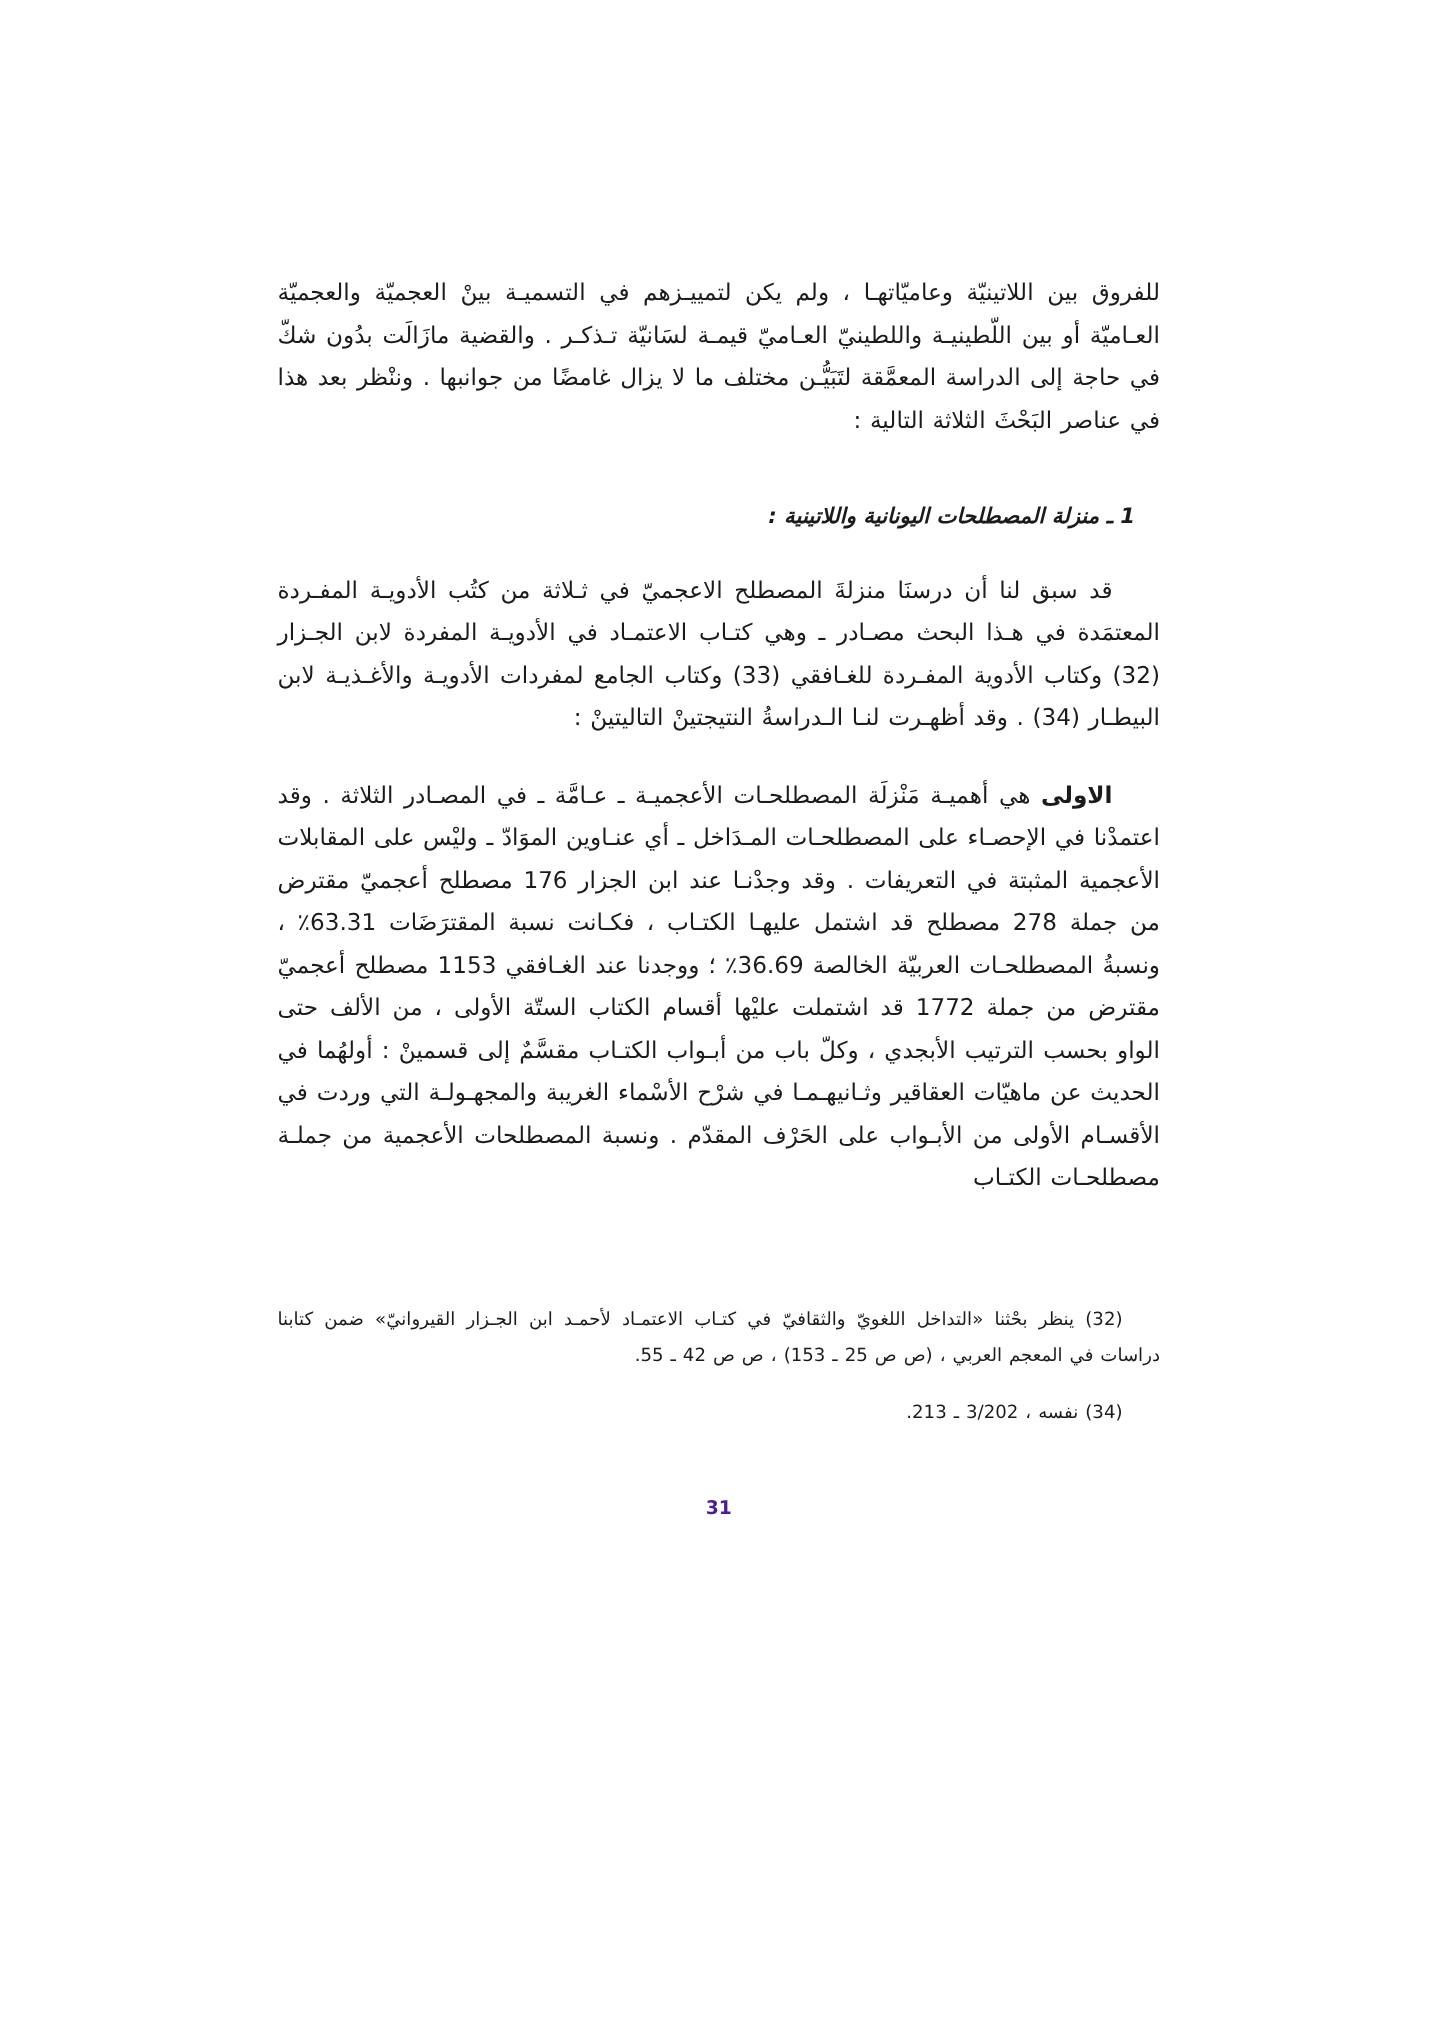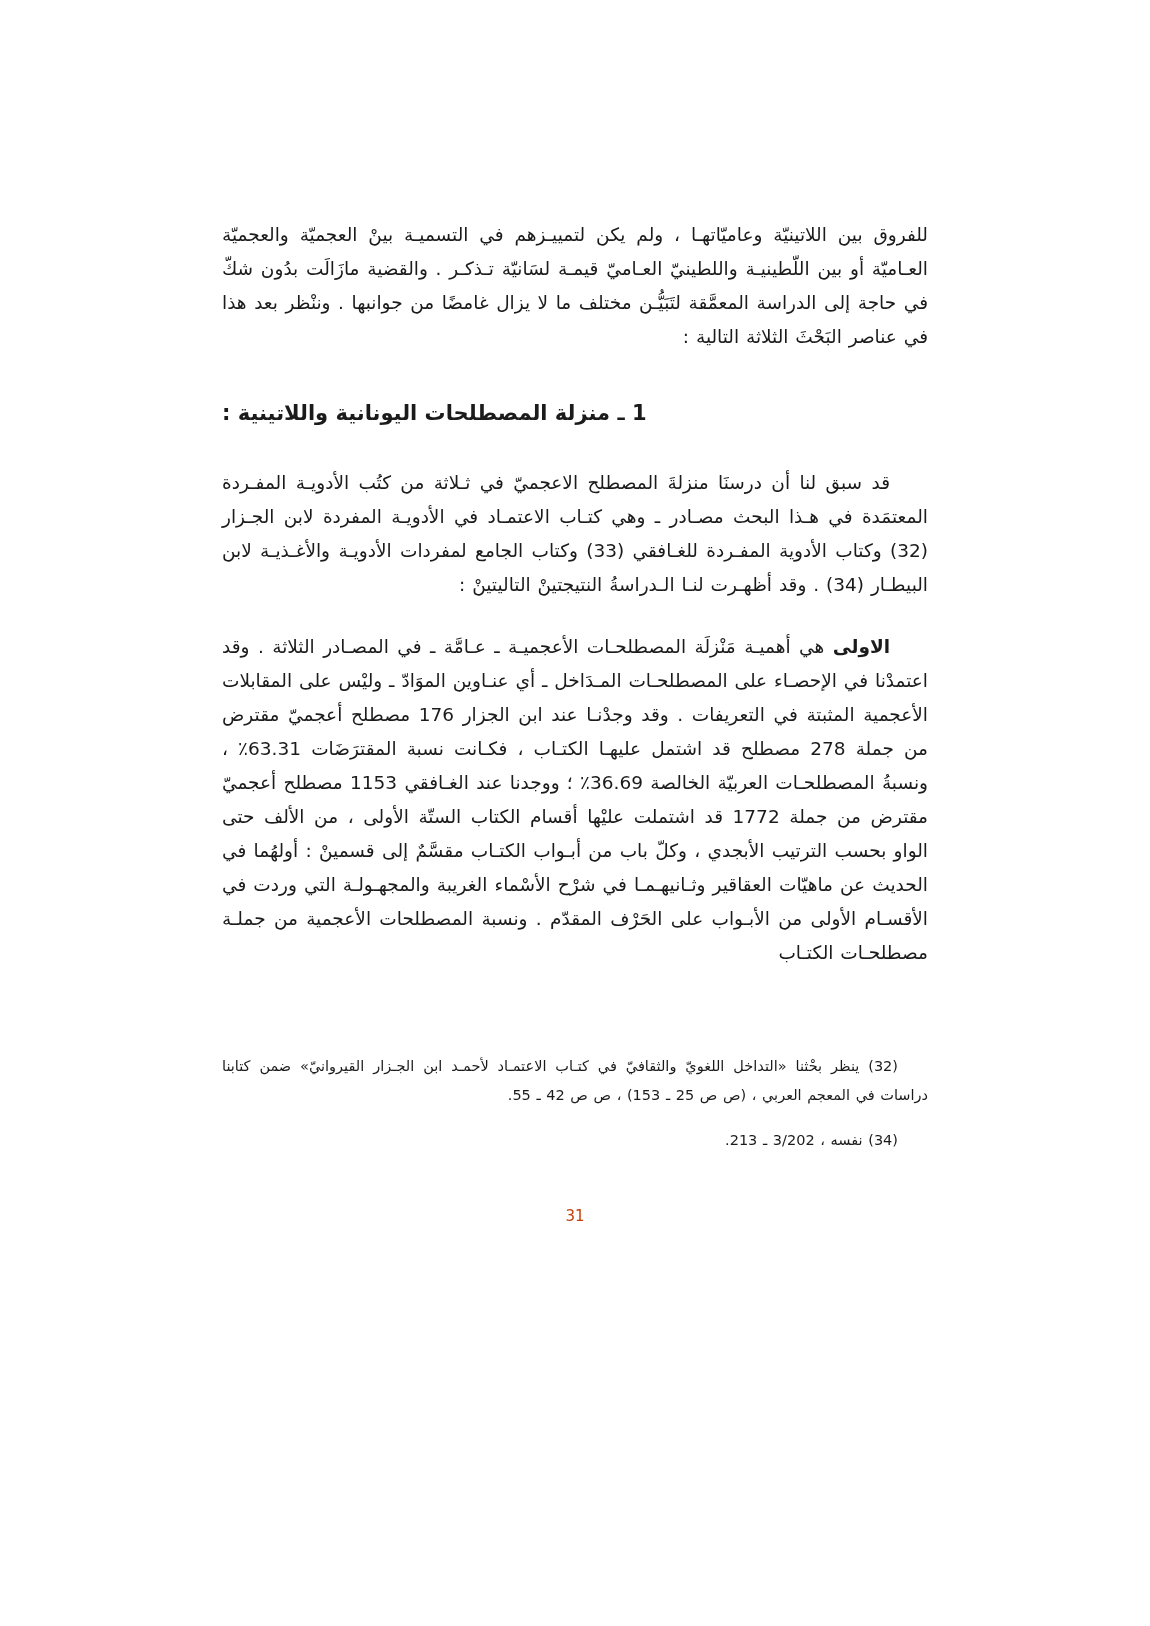--- a/index.html
+++ b/index.html
@@ -29,27 +29,28 @@
     font-size: 18.5px;
     line-height: 34px;
     text-align: justify;
     word-spacing: 1px;
   }
   .body-para.indent {
     text-indent: 38px;
   }
   .heading {
     margin: 44px 20px 0 0;
-    font-size: 21px;
+    font-size: 17px;
     font-weight: bold;
-    text-align: left;
+    text-align: right;
     line-height: 30px;
+    font-style: italic;
   }
   .para-study {
-    margin-top: 38px;
+    margin-top: 28px;
   }
   .para-result {
     margin-top: 28px;
   }
   .lead-word {
     font-weight: bold;
   }
   .footnotes {
     margin-top: 82px;
     font-size: 14.5px;
@@ -58,22 +59,23 @@
   .footnote {
     margin: 16px 0 9px 0;
     text-align: justify;
     text-indent: 30px;
     word-spacing: 1px;
   }
   .page-number {
     margin-top: 52px;
     text-align: center;
     font-size: 15px;
-    color: #c2410c;
+    color: #4c1d95;
     direction: ltr;
+    font-weight: bold;
   }
 </style>
 </head>
 <body>
 
 <div class="page">
   <div class="content">
 
     <p class="body-para">للفروق بين اللاتينيّة وعاميّاتهـا ، ولم يكن لتمييـزهم في التسميـة بينْ العجميّة والعجميّة العـاميّة أو بين اللّطينيـة واللطينيّ العـاميّ قيمـة لسَانيّة تـذكـر . والقضية مازَالَت بدُون شكّ في حاجة إلى الدراسة المعمَّقة لتَبَيُّـن مختلف ما لا يزال غامضًا من جوانبها . وننْظر بعد هذا في عناصر البَحْثَ الثلاثة التالية :</p>
 

